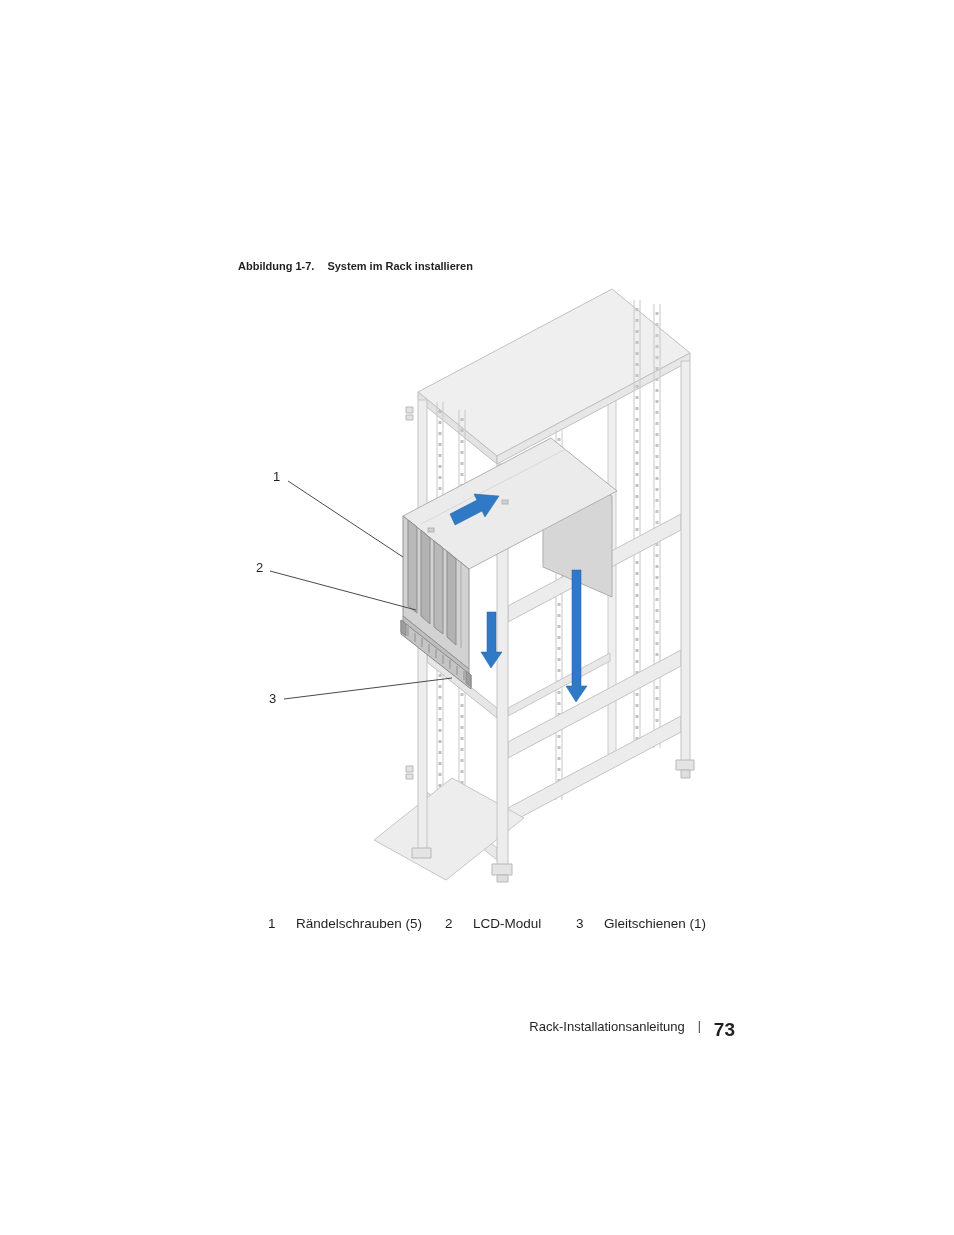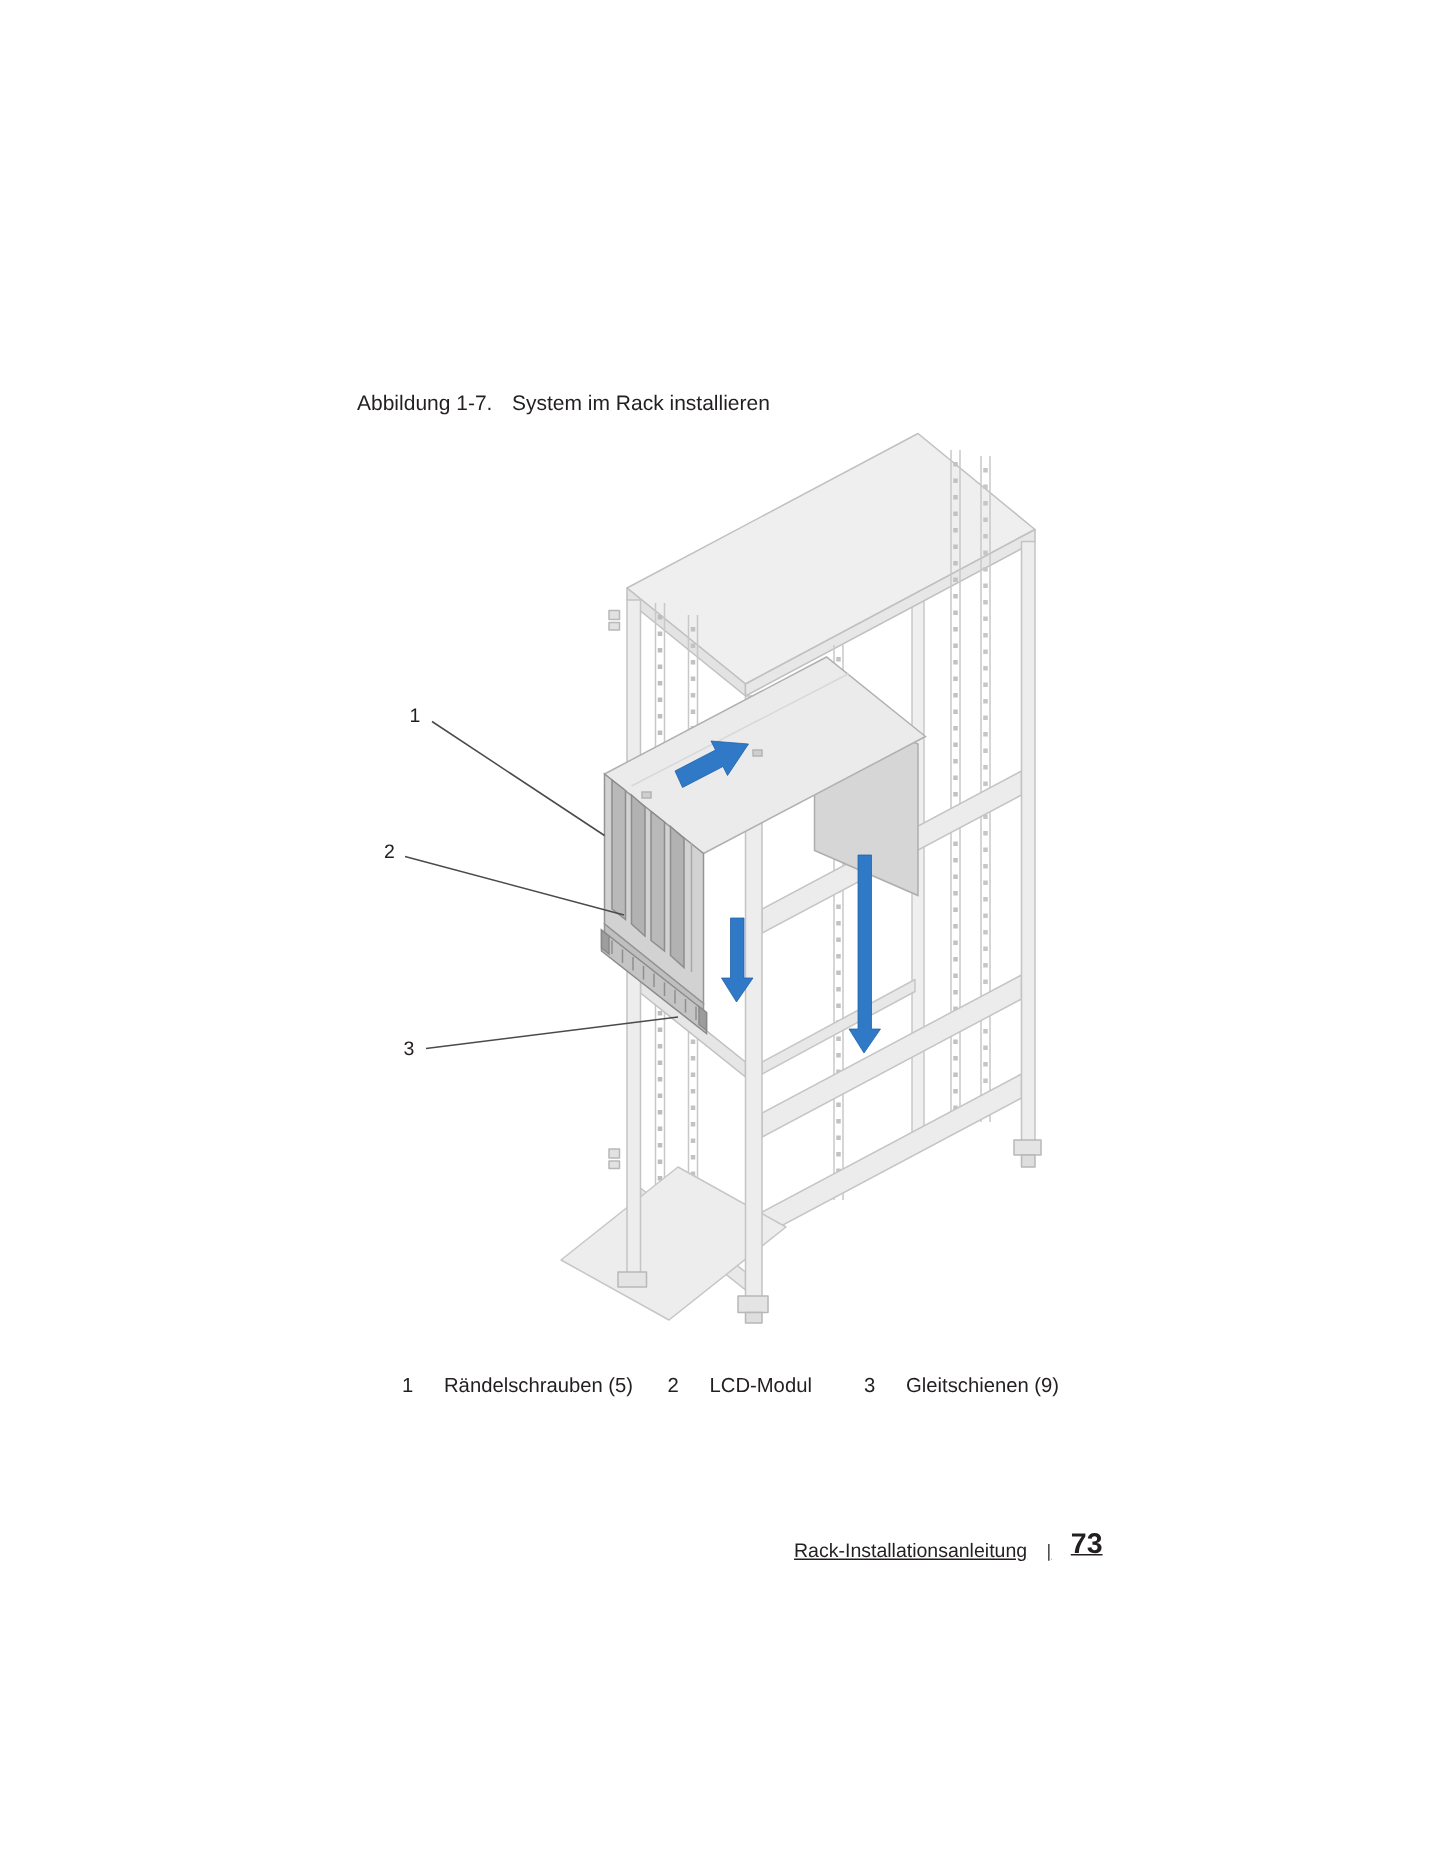--- a/index.html
+++ b/index.html
@@ -2,34 +2,34 @@
 <html><head>
 <meta charset="utf-8">
 <style>
   html,body { margin:0; padding:0; background:#ffffff; }
   .page {
     position:relative; width:954px; height:1235px; background:#ffffff;
     font-family:"Liberation Sans", sans-serif; color:#231f20; overflow:hidden;
   }
   .figure-caption {
     position:absolute; left:238px; top:260px;
-    font-size:14px; font-weight:normal; white-space:nowrap;
+    font-size:11px; font-weight:bold; white-space:nowrap;
   }
   .figure-caption .cap-label { margin-right:13px; }
   svg.illustration { position:absolute; left:0; top:0; }
   .legend-group {
     position:absolute; top:916px; display:flex; font-size:13.5px; line-height:16px;
   }
   .legend-group .num { width:28px; flex:0 0 28px; }
   #lg1 { left:268px; }
   #lg2 { left:445px; }
   #lg3 { left:576px; }
   .footer {
     position:absolute; top:1019px; right:219px;
-    display:flex; align-items:flex-end; font-size:13px; white-space:nowrap;text-decoration:underline;
+    display:flex; align-items:flex-start; font-size:13px; white-space:nowrap;
   }
   .footer .sep { margin:0 13px; font-size:12px; color:#3c3c3c; }
   .footer .pnum { font-weight:bold; font-size:19px; }
 </style>
 </head>
 <body>
 
 <div class="page">
 
   <div class="figure-caption">
@@ -151,21 +151,21 @@
   <div class="legend-group" id="lg1">
     <span class="num">1</span>
     <span class="label">Rändelschrauben (5)</span>
   </div>
   <div class="legend-group" id="lg2">
     <span class="num">2</span>
     <span class="label">LCD-Modul</span>
   </div>
   <div class="legend-group" id="lg3">
     <span class="num">3</span>
-    <span class="label">Gleitschienen (9)</span>
+    <span class="label">Gleitschienen (1)</span>
   </div>
 
   <div class="footer">
     <span>Rack-Installationsanleitung</span>
     <span class="sep">|</span>
     <span class="pnum">73</span>
   </div>
 
 </div>
 

